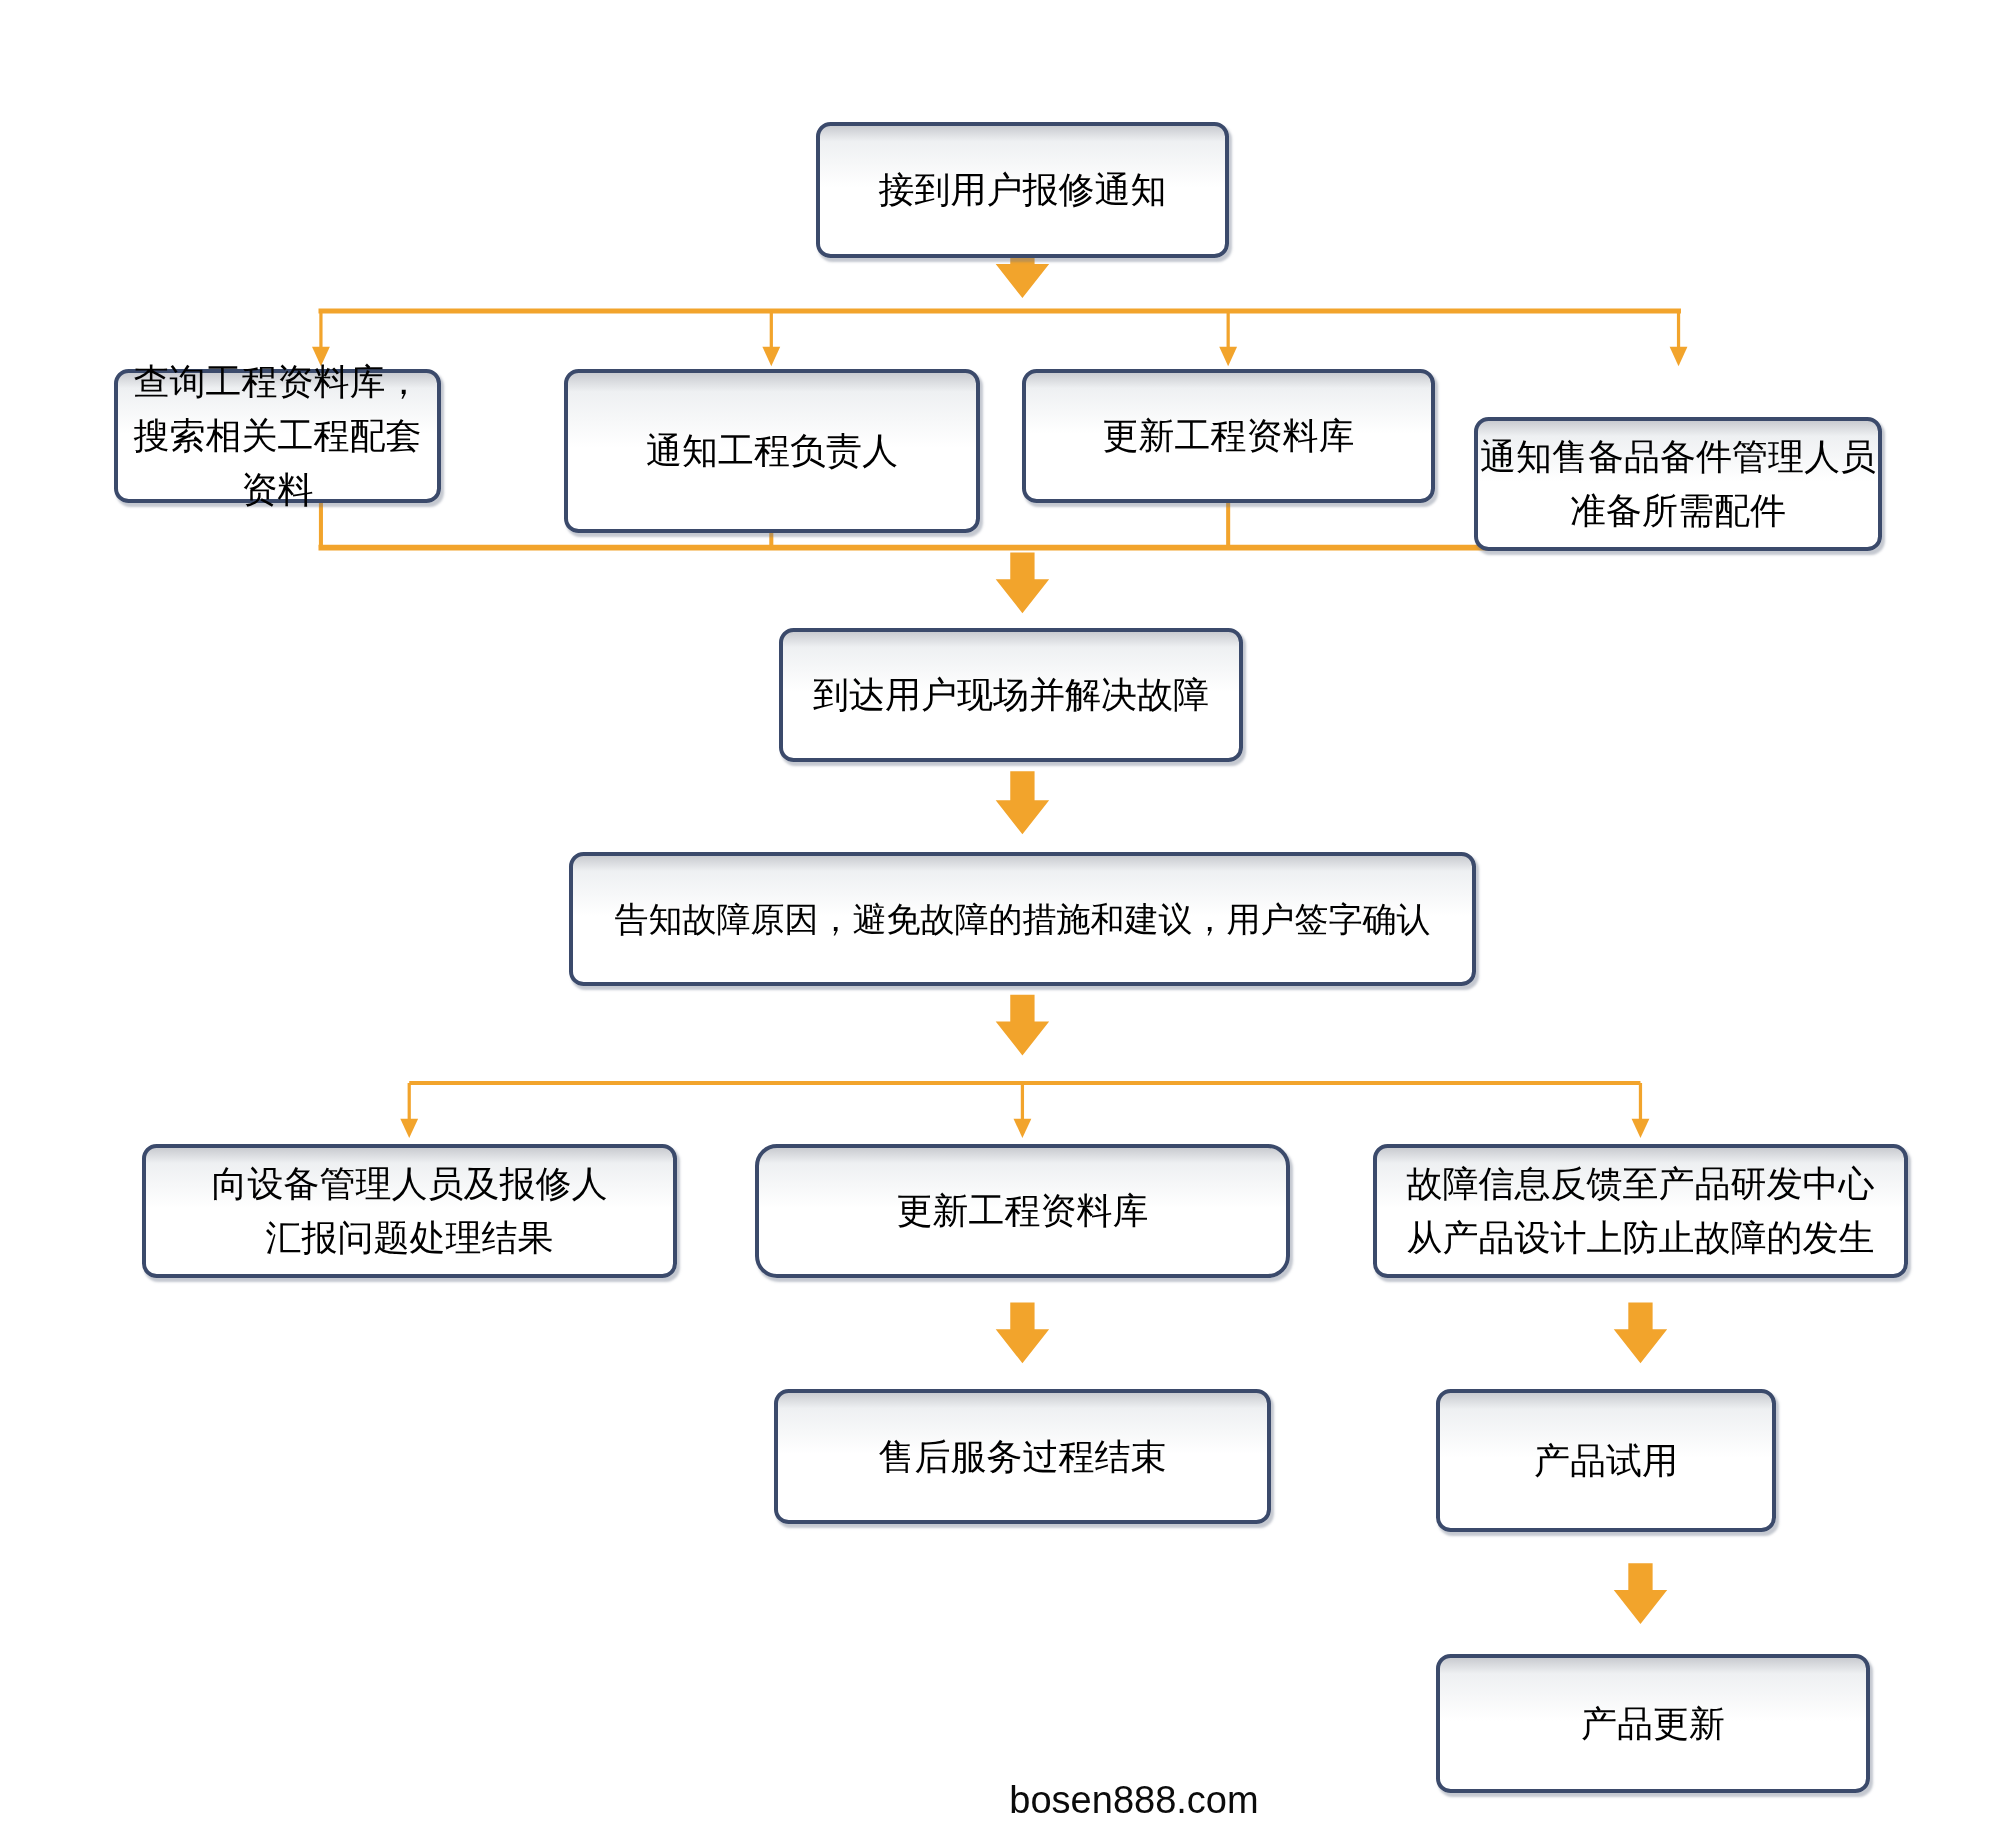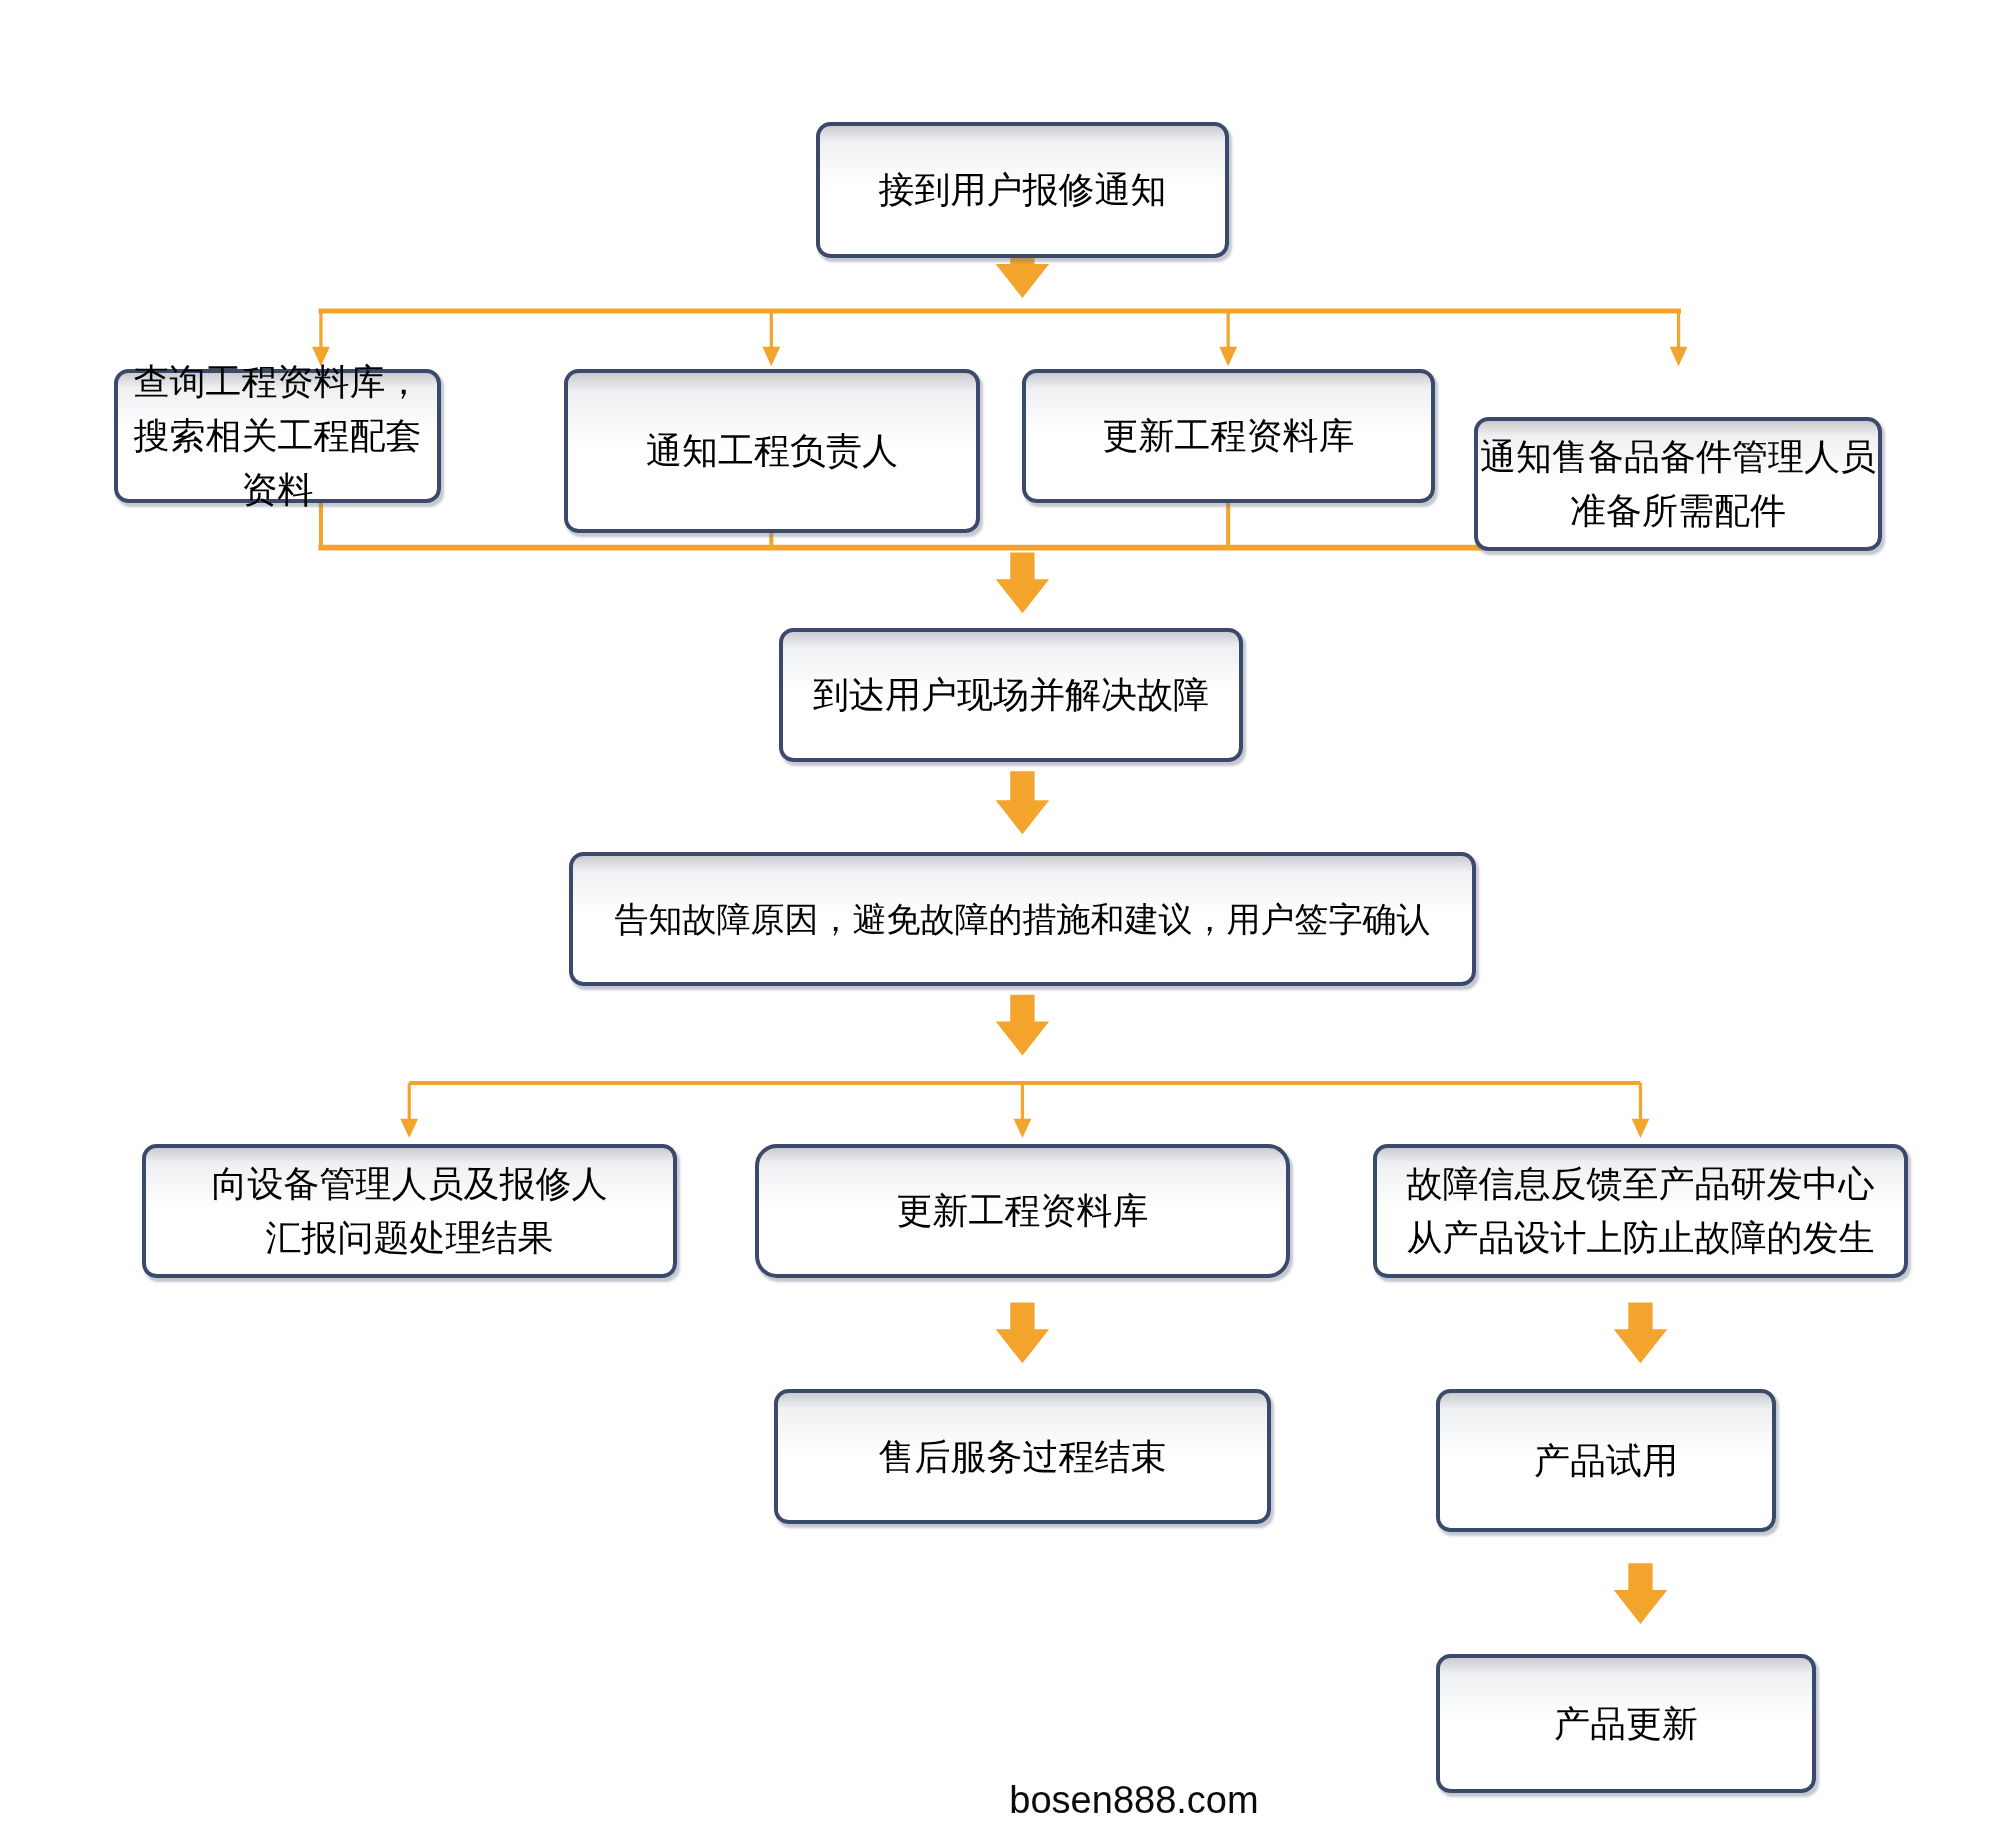--- a/index.html
+++ b/index.html
@@ -123,18 +123,18 @@
 
   <div class="node" style="left:755px;top:1144px;width:535px;height:134px;border-radius:22px;">更新工程资料库</div>
 
   <div class="node" style="left:1373px;top:1144px;width:535px;height:134px;">故障信息反馈至产品研发中心
 从产品设计上防止故障的发生</div>
 
   <div class="node" style="left:774px;top:1389px;width:497px;height:135px;">售后服务过程结束</div>
 
   <div class="node" style="left:1436px;top:1389px;width:340px;height:143px;">产品试用</div>
 
-  <div class="node" style="left:1436px;top:1654px;width:380px;height:139px;">产品更新</div>
+  <div class="node" style="left:1436px;top:1654px;width:434px;height:139px;">产品更新</div>
 
   <div class="footer">bosen888.com</div>
 
 </div>
 
 
 </body></html>

